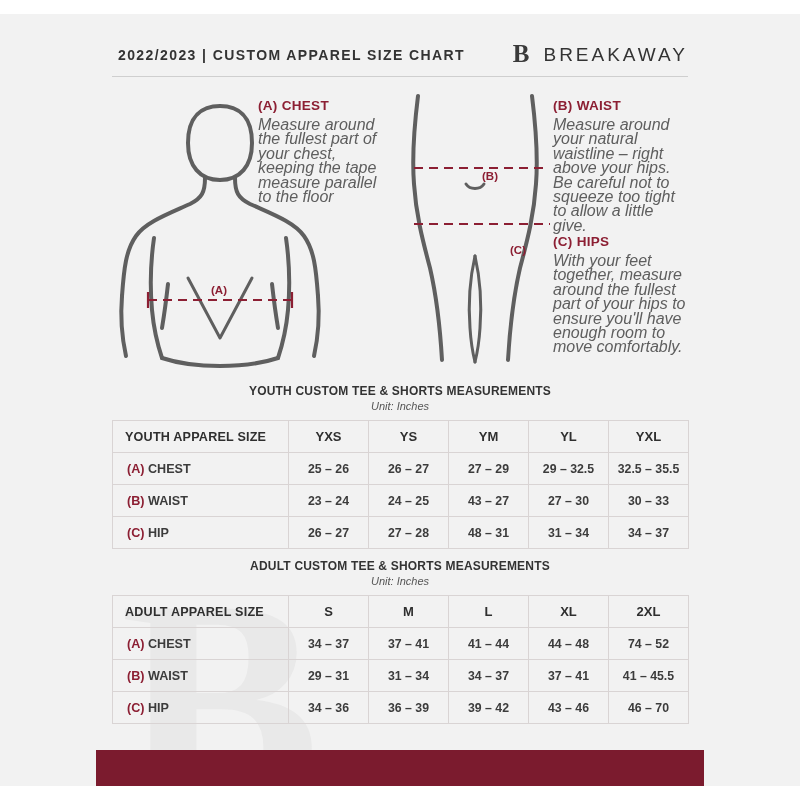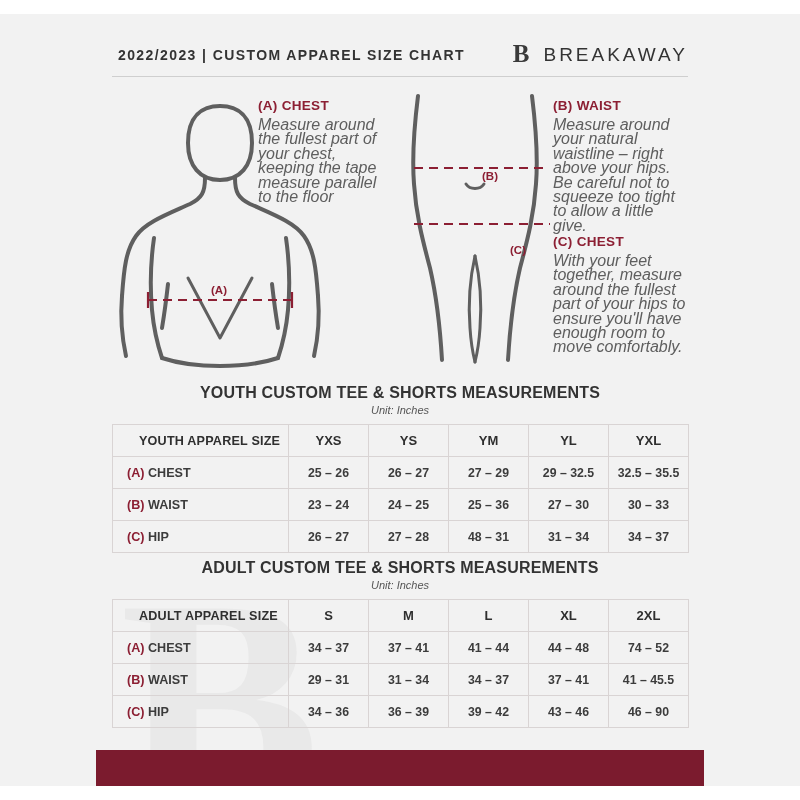--- a/index.html
+++ b/index.html
@@ -132,21 +132,21 @@
   .table-block {
     position: absolute;
     left: 112px;
     width: 576px;
   }
   .tb-youth { top: 370px; }
   .tb-adult { top: 545px; }
 
   .table-title {
     text-align: center;
-    font-size: 16px;
+    font-size: 12px;
     font-weight: bold;
     color: #333333;
     letter-spacing: 0.2px;
   }
   .table-unit {
     text-align: center;
     font-size: 11px;
     color: #555555;
     font-style: italic;
     margin-top: 2px;
@@ -166,21 +166,21 @@
     padding: 0;
     font-weight: bold;
   }
   table.size-table tr.head th {
     font-weight: bold;
     font-size: 13px;
     color: #2f2f2f;
   }
   table.size-table tr.head th.label-col {
     text-align: left;
-    padding-left: 26px;
+    padding-left: 12px;
     font-size: 12.6px;
     letter-spacing: 0.2px;
   }
   table.size-table td.label-col {
     text-align: left;
     padding-left: 14px;
     font-size: 12.6px;
     font-weight: bold;
     color: #3c3c3c;
   }
@@ -273,21 +273,21 @@
 
       <div class="callout callout-chest">
         <div class="callout-title">(A) CHEST</div>
         <div class="callout-body">Measure around the fullest part of your chest, keeping the tape measure parallel to the floor</div>
       </div>
       <div class="callout callout-waist">
         <div class="callout-title">(B) WAIST</div>
         <div class="callout-body">Measure around your natural waistline – right above your hips. Be careful not to squeeze too tight to allow a little give.</div>
       </div>
       <div class="callout callout-hips">
-        <div class="callout-title">(C) CHEST</div>
+        <div class="callout-title">(C) HIPS</div>
         <div class="callout-body">With your feet together, measure around the fullest part of your hips to ensure you'll have enough room to move comfortably.</div>
       </div>
     </div>
 
     <div class="table-block tb-youth">
       <div class="table-title">YOUTH CUSTOM TEE &amp; SHORTS MEASUREMENTS</div>
       <div class="table-unit">Unit: Inches</div>
       <table class="size-table">
         <colgroup>
           <col class="c-label">
@@ -311,21 +311,21 @@
             <td>25 – 26</td>
             <td>26 – 27</td>
             <td>27 – 29</td>
             <td>29 – 32.5</td>
             <td>32.5 – 35.5</td>
           </tr>
           <tr>
             <td class="label-col"><span class="tag">(B)</span> <span>WAIST</span></td>
             <td>23 – 24</td>
             <td>24 – 25</td>
-            <td>25 – 36</td>
+            <td>43 – 27</td>
             <td>27 – 30</td>
             <td>30 – 33</td>
           </tr>
           <tr>
             <td class="label-col"><span class="tag">(C)</span> <span>HIP</span></td>
             <td>26 – 27</td>
             <td>27 – 28</td>
             <td>48 – 31</td>
             <td>31 – 34</td>
             <td>34 – 37</td>
@@ -370,21 +370,21 @@
             <td>34 – 37</td>
             <td>37 – 41</td>
             <td>41 – 45.5</td>
           </tr>
           <tr>
             <td class="label-col"><span class="tag">(C)</span> <span>HIP</span></td>
             <td>34 – 36</td>
             <td>36 – 39</td>
             <td>39 – 42</td>
             <td>43 – 46</td>
-            <td>46 – 90</td>
+            <td>46 – 70</td>
           </tr>
         </tbody>
       </table>
     </div>
 
     <div class="footer-bar"></div>
   </div>
 </div>
 
 </body></html>

